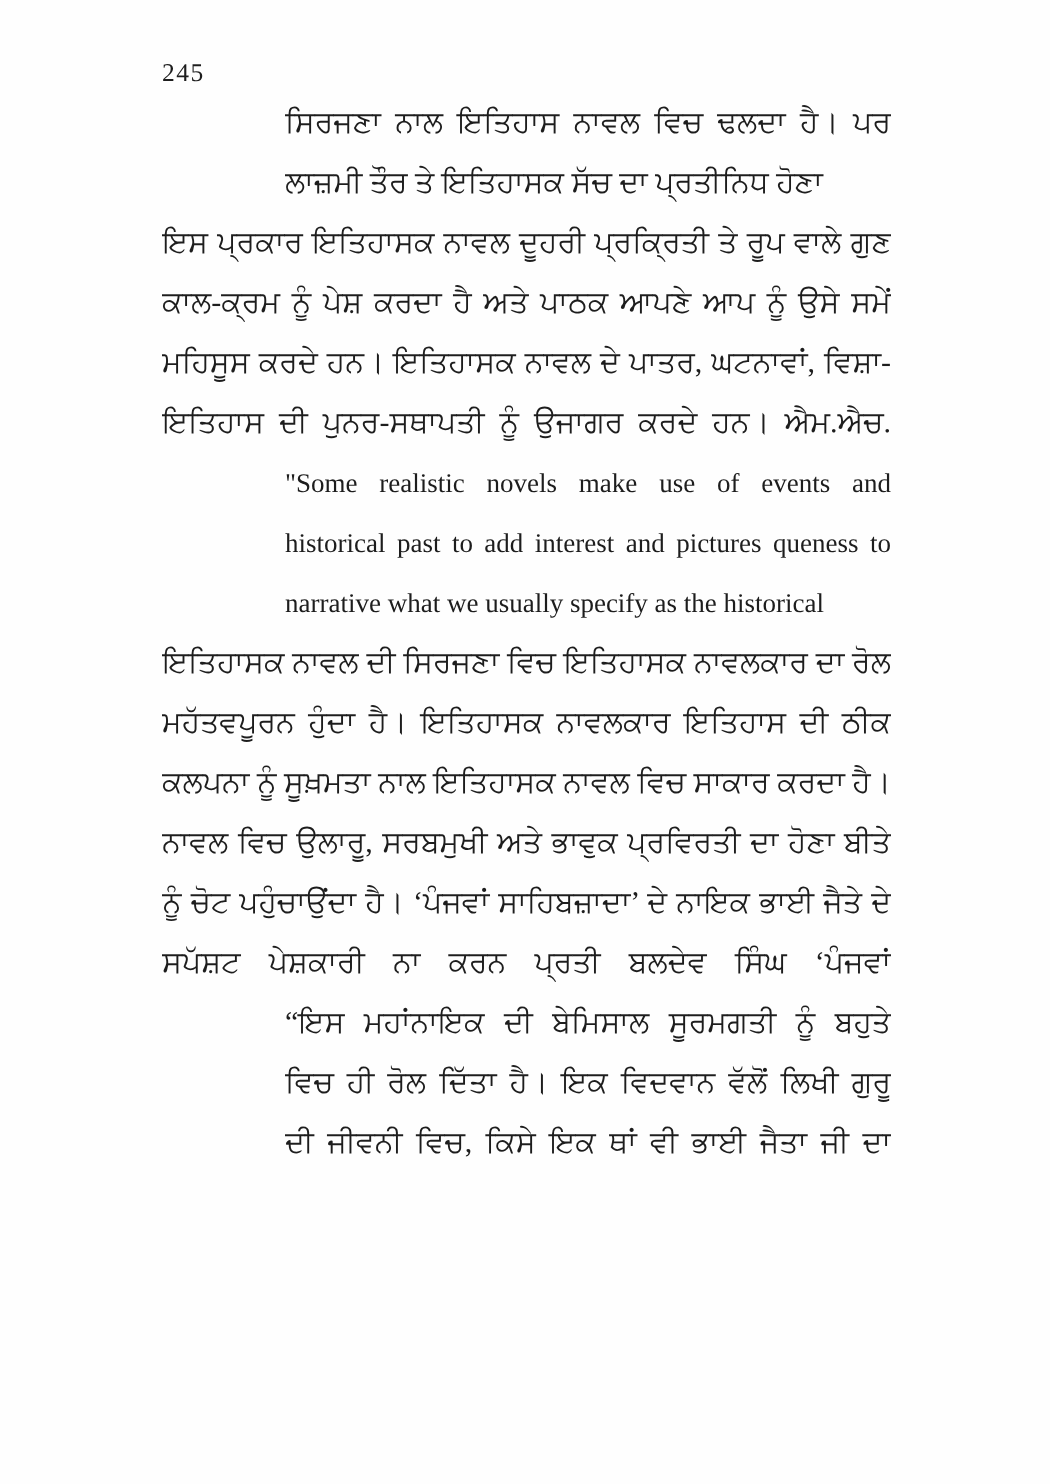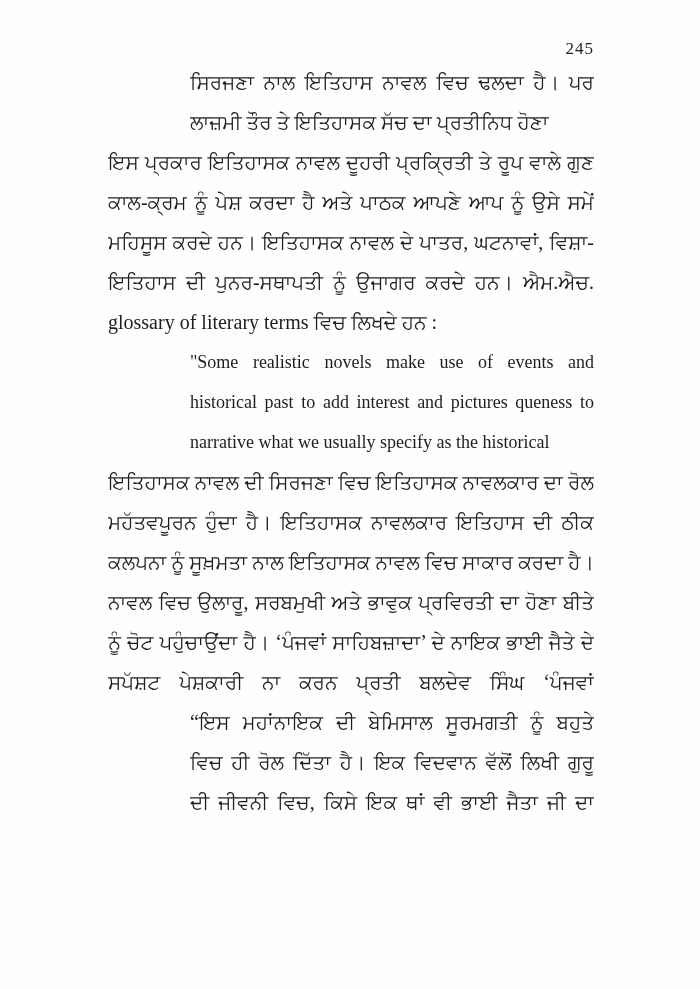--- a/index.html
+++ b/index.html
@@ -16,21 +16,21 @@
     font-family: "Liberation Serif", "DejaVu Sans", serif;
     overflow: hidden;
   }
   .pagenum {
     position: absolute;
     top: 36px;
     left: 108px;
     width: 486px;
     height: 26px;
     line-height: 26px;
-    text-align: right;
+    text-align: left;
     font-size: 17px;
     letter-spacing: 1px;
   }
   .content {
     position: absolute;
     top: 62px;
     left: 108px;
     width: 486px;
   }
   .ln {
@@ -63,21 +63,20 @@
 
   <div class="content">
 
     <div class="ln q jl">ਸਿਰਜਣਾ ਨਾਲ ਇਤਿਹਾਸ ਨਾਵਲ ਵਿਚ ਢਲਦਾ ਹੈ। ਪਰ ਇਹ ਸਿਰਜਣ</div>
     <div class="ln q"><span>ਲਾਜ਼ਮੀ ਤੌਰ ਤੇ ਇਤਿਹਾਸਕ ਸੱਚ ਦਾ ਪ੍ਰਤੀਨਿਧ ਹੋਣਾ ਚਾਹੀਦਾ ਹੈ। ”</span></div>
 
     <div class="ln jl">ਇਸ ਪ੍ਰਕਾਰ ਇਤਿਹਾਸਕ ਨਾਵਲ ਦੂਹਰੀ ਪ੍ਰਕ੍ਰਿਤੀ ਤੇ ਰੂਪ ਵਾਲੇ ਗੁਣ ਰੱਖਦਾ ਹੈ। ਇਹ</div>
     <div class="ln jl">ਕਾਲ-ਕ੍ਰਮ ਨੂੰ ਪੇਸ਼ ਕਰਦਾ ਹੈ ਅਤੇ ਪਾਠਕ ਆਪਣੇ ਆਪ ਨੂੰ ਉਸੇ ਸਮੇਂ ਵਿਚ ਵਿਚਰਦਾ</div>
     <div class="ln jl">ਮਹਿਸੂਸ ਕਰਦੇ ਹਨ। ਇਤਿਹਾਸਕ ਨਾਵਲ ਦੇ ਪਾਤਰ, ਘਟਨਾਵਾਂ, ਵਿਸ਼ਾ-ਵਸਤੂ ਅਤੇ ਭਾਸ਼ਾ</div>
     <div class="ln jl">ਇਤਿਹਾਸ ਦੀ ਪੁਨਰ-ਸਥਾਪਤੀ ਨੂੰ ਉਜਾਗਰ ਕਰਦੇ ਹਨ। ਐਮ.ਐਚ. ਇਬਰਾਹਮ A</div>
-    <div class="ln">glossary of literary terms ਵਿਚ ਲਿਖਦੇ ਹਨ :</div>
 
     <div class="ln q en jl">"Some realistic novels make use of events and personages from</div>
     <div class="ln q en jl">historical past to add interest and pictures queness to the</div>
     <div class="ln q en"><span>narrative what we usually specify as the historical novel."</span></div>
 
     <div class="ln jl">ਇਤਿਹਾਸਕ ਨਾਵਲ ਦੀ ਸਿਰਜਣਾ ਵਿਚ ਇਤਿਹਾਸਕ ਨਾਵਲਕਾਰ ਦਾ ਰੋਲ ਵੀ ਉਨਾ ਹੀ</div>
     <div class="ln jl">ਮਹੱਤਵਪੂਰਨ ਹੁੰਦਾ ਹੈ। ਇਤਿਹਾਸਕ ਨਾਵਲਕਾਰ ਇਤਿਹਾਸ ਦੀ ਠੀਕ ਪੇਸ਼ਕਾਰੀ ਲਈ</div>
     <div class="ln jl">ਕਲਪਨਾ ਨੂੰ ਸੂਖ਼ਮਤਾ ਨਾਲ ਇਤਿਹਾਸਕ ਨਾਵਲ ਵਿਚ ਸਾਕਾਰ ਕਰਦਾ ਹੈ। ਇਤਿਹਾਸਕ</div>
     <div class="ln jl">ਨਾਵਲ ਵਿਚ ਉਲਾਰੂ, ਸਰਬਮੁਖੀ ਅਤੇ ਭਾਵੁਕ ਪ੍ਰਵਿਰਤੀ ਦਾ ਹੋਣਾ ਬੀਤੇ ਦੇ ਸੱਚ ਦੀ ਪੇਸ਼ਕਾਰੀ</div>
     <div class="ln jl">ਨੂੰ ਚੋਟ ਪਹੁੰਚਾਉਂਦਾ ਹੈ। ‘ਪੰਜਵਾਂ ਸਾਹਿਬਜ਼ਾਦਾ’ ਦੇ ਨਾਇਕ ਭਾਈ ਜੈਤੇ ਦੇ ਜੀਵਨ ਸੱਚ ਦੀ</div>

